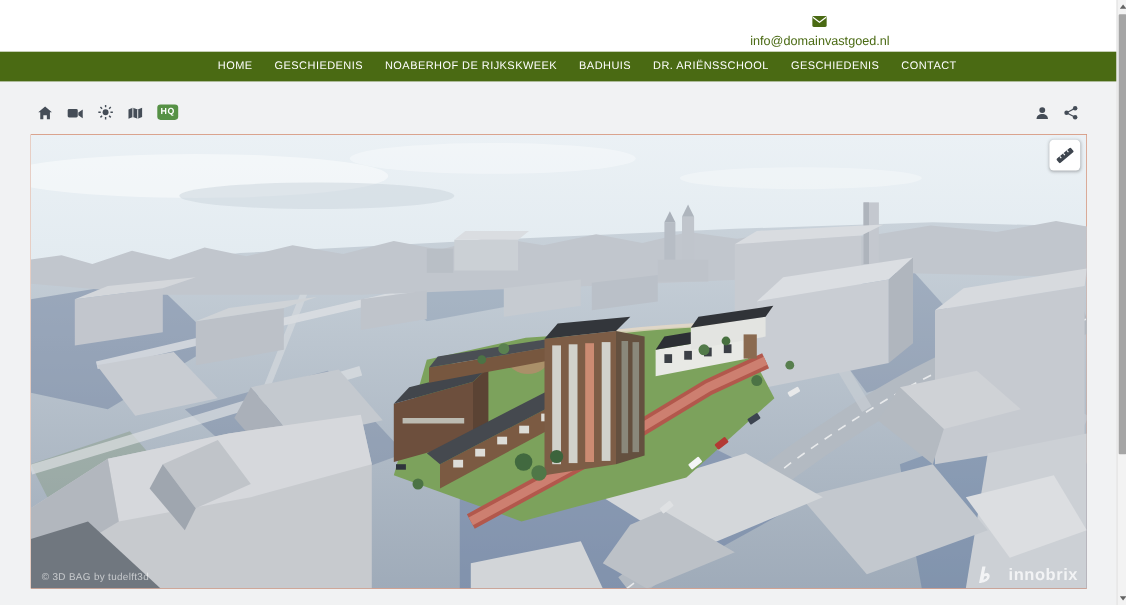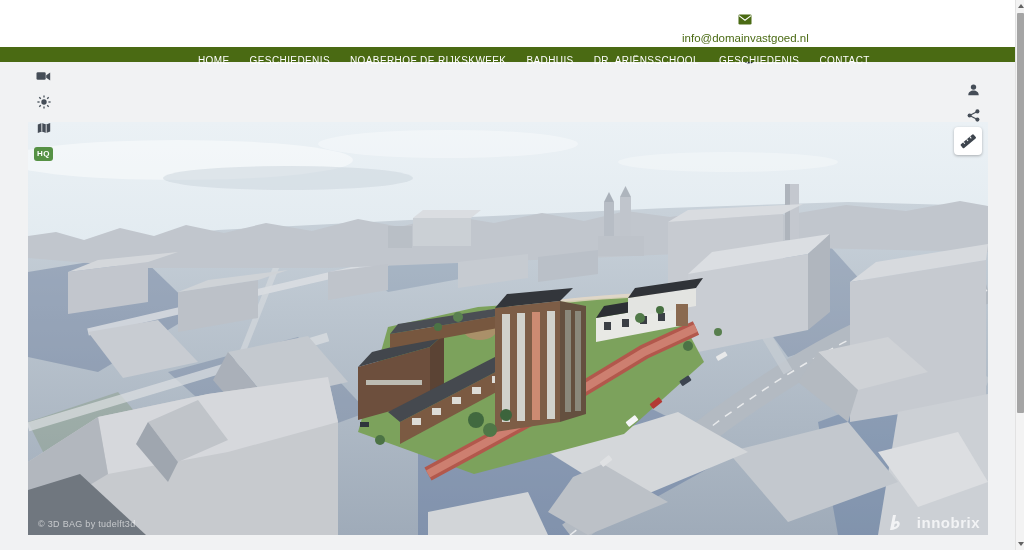--- a/index.html
+++ b/index.html
@@ -10,27 +10,27 @@
   
   .site-header { position:absolute; top:0; left:0; width:1024px; height:47px; background:#ffffff; z-index:5; }
   .logo-block { position:absolute; left:186px; top:5px; text-align:center; cursor:pointer; }
   .logo-text { font-family:"DejaVu Serif", serif; font-weight:bold; font-size:22px; letter-spacing:1px; color:#1b1b1b; line-height:1.1; }
   .tagline { font-size:8px; font-style:italic; font-weight:bold; color:#4b4b4b; letter-spacing:1.2px; margin-top:1px; }
   .header-contact { position:absolute; left:682px; top:13px; display:flex; align-items:center; gap:6px;flex-direction:column; }
   .email-link { font-size:11.5px; color:var(--nav-green,#4a6a13); text-decoration:none; cursor:pointer; }
   .fb-wrap { margin-left:8px; display:flex; align-items:center; cursor:pointer; }
 
   
-  .main-nav { position:absolute; top:47px; left:0; width:1024px; height:15px; background:var(--nav-green,#4a6a13); z-index:5; }
+  .main-nav { position:absolute; top:47px; left:0; width:1024px; height:27px; background:var(--nav-green,#4a6a13); z-index:5; }
   .main-nav ul { list-style:none; display:flex; align-items:center; height:27px; padding-left:188px; }
   .main-nav li { padding:0 10px; font-size:10px; letter-spacing:0.4px; color:#ffffff; cursor:pointer; white-space:nowrap; }
 
   
   .viewer-toolbar { position:absolute; top:90px; left:28px; width:960px; height:24px; display:flex; align-items:center; justify-content:space-between; z-index:4; }
-  .tb-left, .tb-right { display:flex; align-items:center; gap:13px;flex-direction:column; }
+  .tb-left, .tb-right { display:flex; align-items:flex-end; gap:13px; }
   .tb-left { padding-left:6px; } .tb-right { padding-right:8px; }
   .tb-btn { background:none; border:none; cursor:pointer; display:flex; align-items:center; padding:0; }
   .tb-btn svg { fill:var(--icon-gray,#454d57); }
   .hq-badge { background:var(--hq-green,#569145); color:#fff; font-size:8px; font-weight:bold; border-radius:3px; padding:3px 3px; line-height:1; letter-spacing:0.5px; cursor:pointer; border:none; }
   .viewer-title { position:absolute; left:0; right:0; text-align:center; font-size:12.5px; font-weight:bold; color:var(--title-gray,#5b6a75); pointer-events:none; }
 
   
   .viewer-canvas { position:absolute; top:122px; left:28px; width:960px; height:413px; overflow:hidden; background:#c2410c; cursor:grab; z-index:3; }
   .viewer-canvas > svg.scene { display:block; width:960px; height:413px; }
   .measure-btn { position:absolute; top:5px; right:6px; width:28px; height:28px; background:#fff; border:none; border-radius:4px; box-shadow:0 1px 3px rgba(0,0,0,.28); cursor:pointer; display:flex; align-items:center; justify-content:center; }

